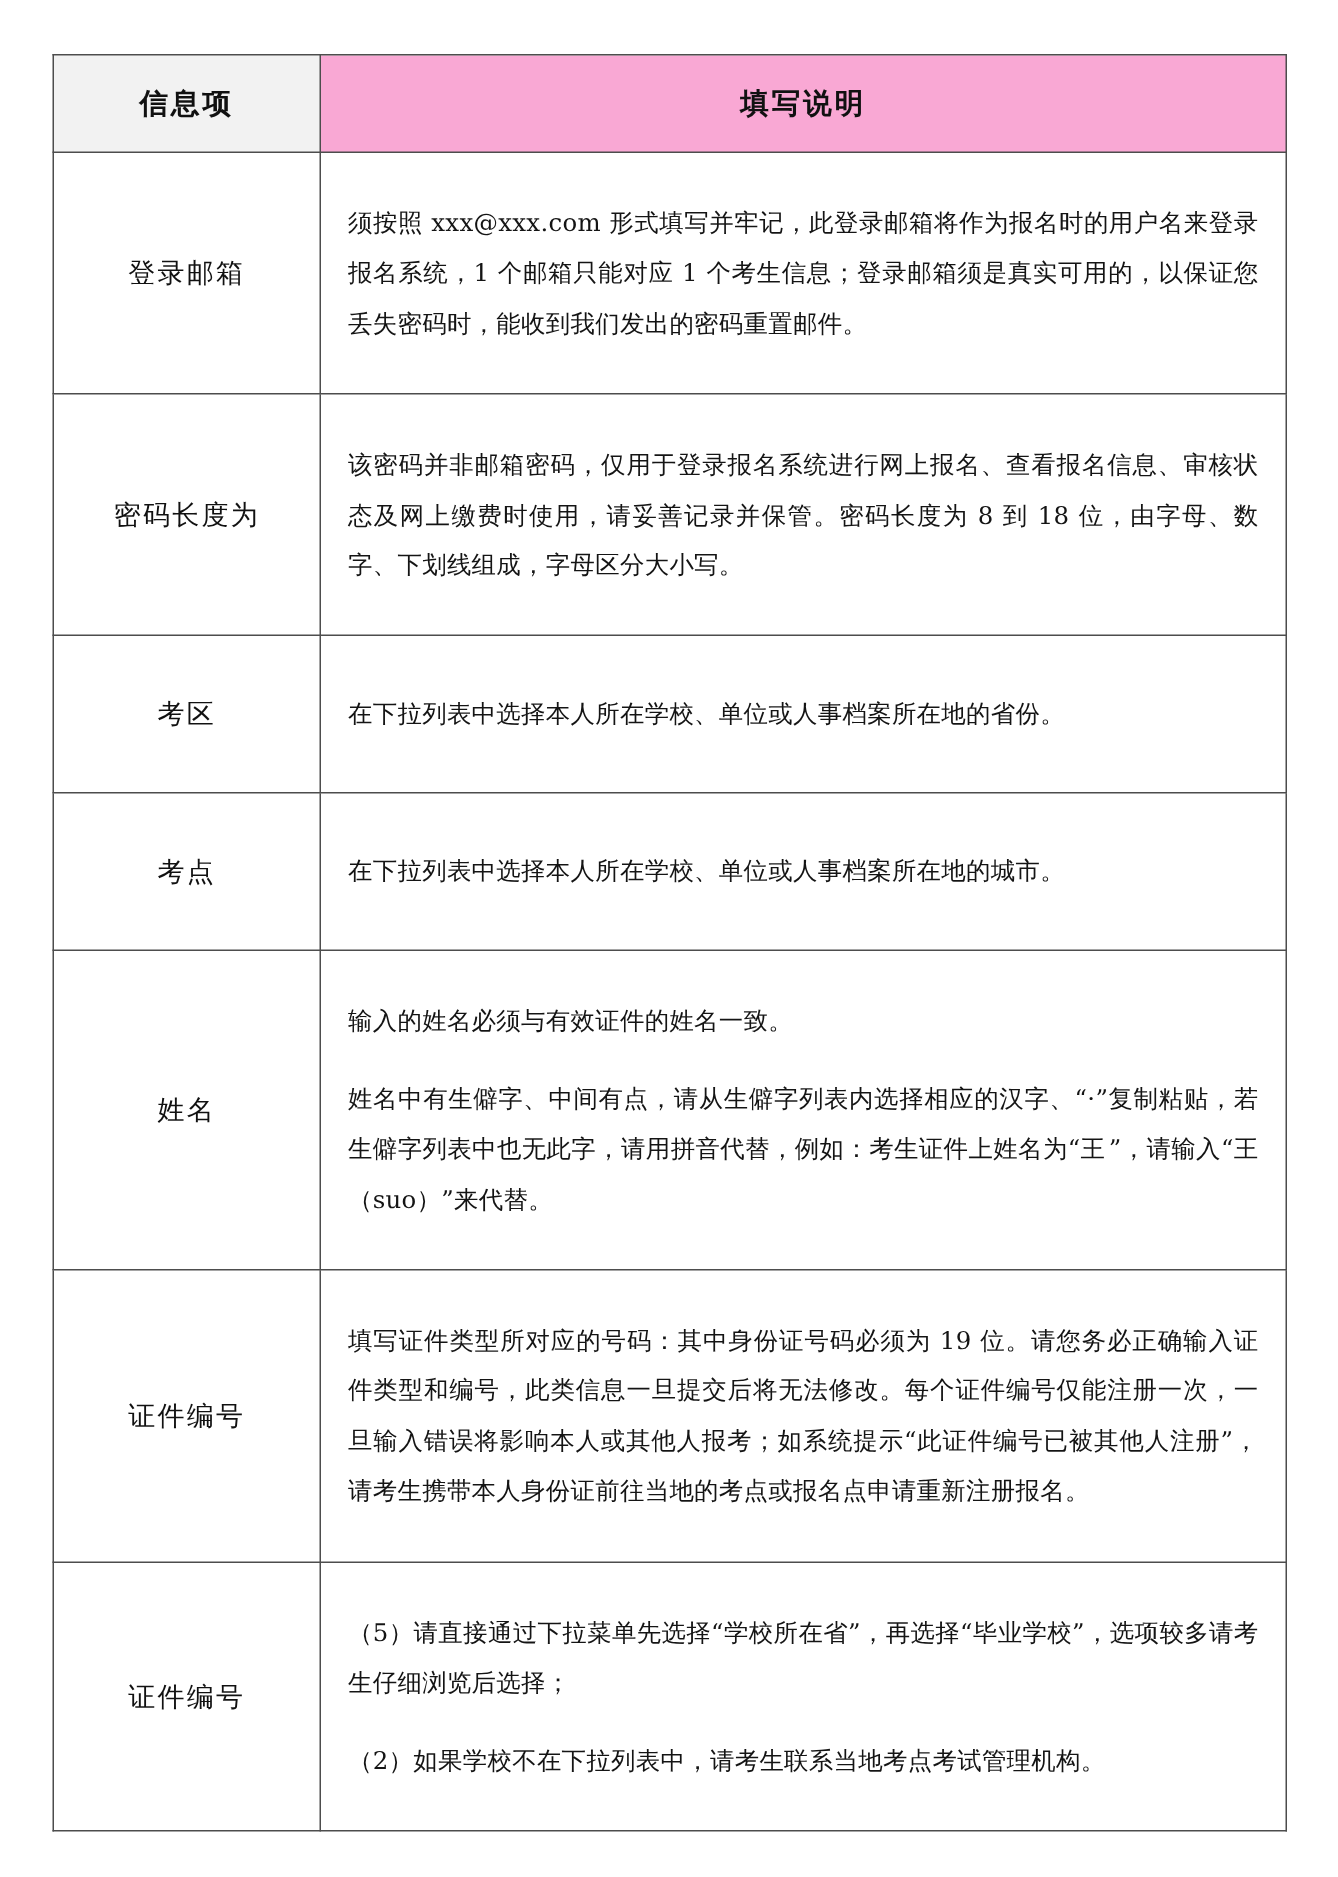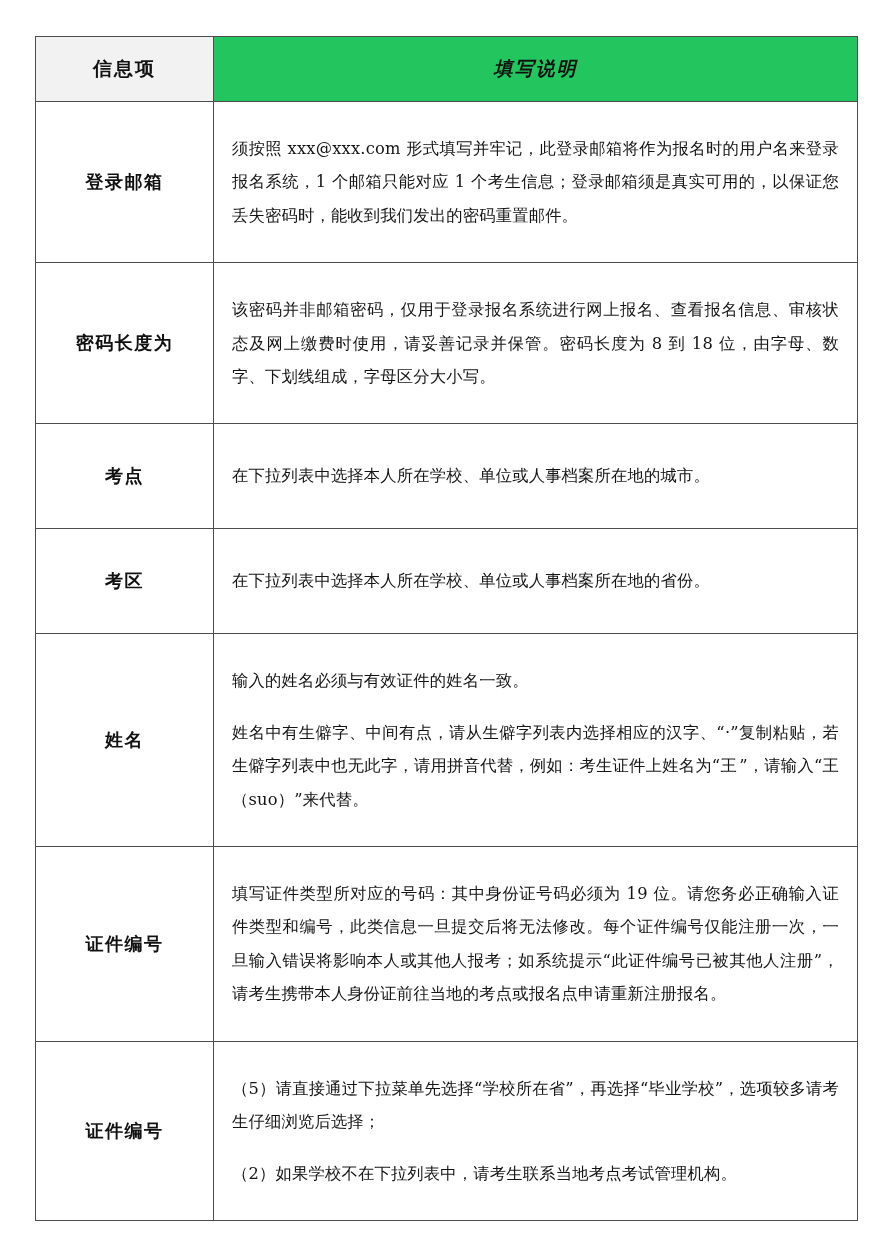--- a/index.html
+++ b/index.html
@@ -48,28 +48,28 @@
   .hdr td {
     background: #f1f1f1;
     height: 64px;
     text-align: center;
     font-size: 19px;
     font-weight: 700;
     letter-spacing: 2px;
     color: #111111;
   }
   .hdr .hdr-item { background: #f2f2f2; }
-  .hdr .hdr-desc { background: #22c55e; font-style: italic; }
+  .hdr .hdr-desc { background: #f9a8d4; }
 
   
   .item-cell {
     background: #f5f5f5;
     text-align: center;
     font-size: 18px;
-    font-weight: 700;
+    font-weight: 400;
     letter-spacing: 1.5px;
     color: #111111;
     padding: 6px 4px;
   }
 
   
   .desc-cell {
     background: #ffffff;
     padding: 10px 14px 10px 14px;
     font-size: 16.3px;
@@ -135,30 +135,30 @@
       </tr>
 
       <tr class="row-tall">
         <td class="item-cell">密码长度为</td>
         <td class="desc-cell">
           <p>该密码并非邮箱密码，仅用于登录报名系统进行网上报名、查看报名信息、审核状态及网上缴费时使用，请妥善记录并保管。密码长度为 8 到 18 位，由字母、数字、下划线组成，字母区分大小写。</p>
         </td>
       </tr>
 
       <tr class="row-single">
-        <td class="item-cell">考点</td>
+        <td class="item-cell">考区</td>
         <td class="desc-cell">
-          <p class="plain">在下拉列表中选择本人所在学校、单位或人事档案所在地的城市。</p>
+          <p class="plain">在下拉列表中选择本人所在学校、单位或人事档案所在地的省份。</p>
         </td>
       </tr>
 
       <tr class="row-single">
-        <td class="item-cell">考区</td>
+        <td class="item-cell">考点</td>
         <td class="desc-cell">
-          <p class="plain">在下拉列表中选择本人所在学校、单位或人事档案所在地的省份。</p>
+          <p class="plain">在下拉列表中选择本人所在学校、单位或人事档案所在地的城市。</p>
         </td>
       </tr>
 
       <tr class="row-tall">
         <td class="item-cell">姓名</td>
         <td class="desc-cell">
           <p class="plain">输入的姓名必须与有效证件的姓名一致。</p>
           <p><span>姓名中有生僻字、中间有点，请从生僻字列表内选择相应的汉字、“·”复制粘贴，若生僻字列表中也无此字，请用拼音代替，例如：考生证件上姓名为“王</span><span class="rare-char">𡭛</span><span>”，请输入“王（suo）”来代替。</span></p>
         </td>
       </tr>

